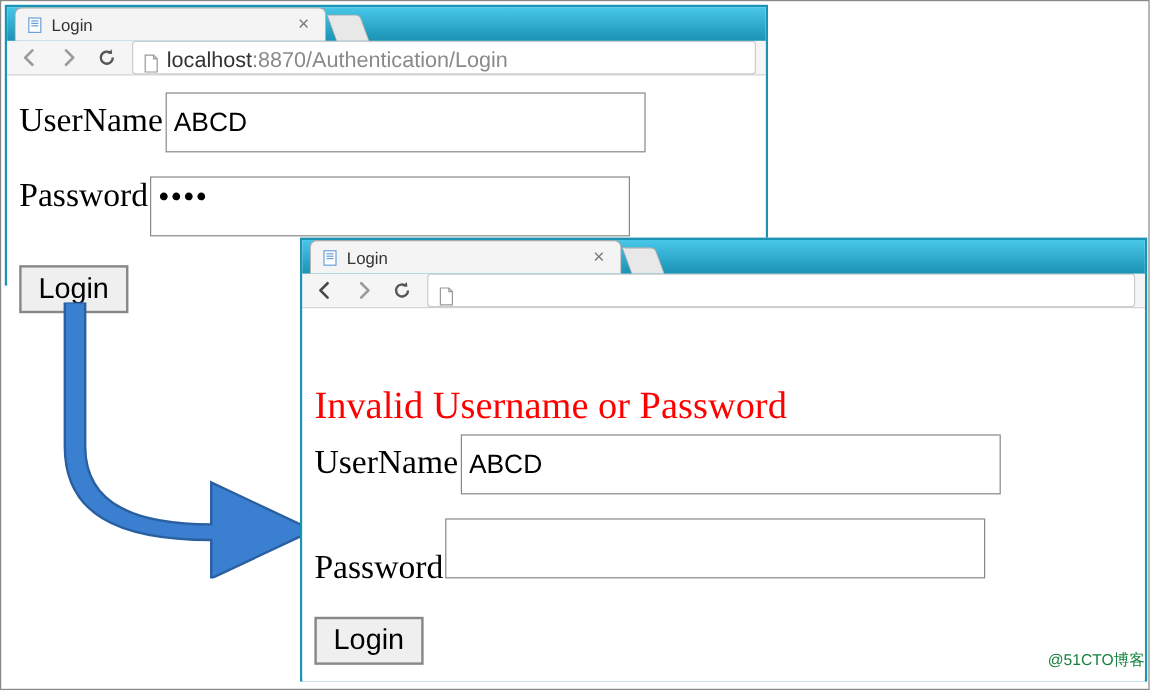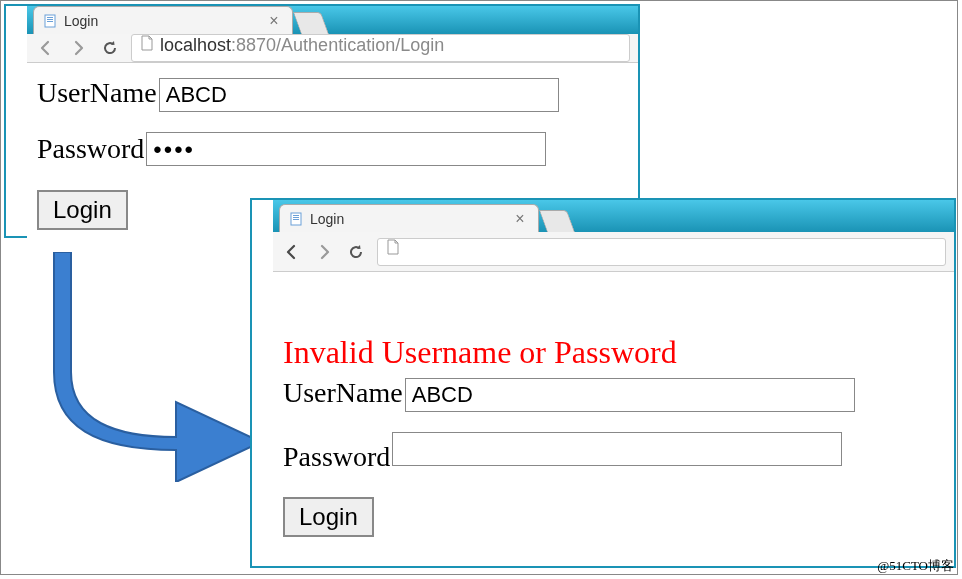--- a/index.html
+++ b/index.html
@@ -20,21 +20,20 @@
       border: 1px solid #888;
       pointer-events: none;
     }
     .browser-window {
       position: absolute;
       background: #fff;
       border: 2px solid #1a93b5;
       display: flex;
       flex-direction: column;
       font-family: Arial, Helvetica, sans-serif;
-      padding-left: 21px;
     }
     .w1 { left: 4px; top: 4px; width: 636px; height: 234px; }
     .w2 { left: 250px; top: 198px; width: 706px; height: 370px; }
 
     .tab-strip {
       height: 32px;
       background: linear-gradient(#49c7e8, #1a93b5);
       display: flex;
       align-items: flex-end;
       padding-left: 6px;
@@ -90,21 +89,21 @@
       font-size: 18px;
     }
     .nav-arrow.disabled { color: #b8b8b8; }
     .omnibox {
       flex: 1;
       height: 28px;
       background: #fff;
       border: 1px solid #ccc;
       border-radius: 3px;
       display: flex;
-      align-items: flex-start;
+      align-items: flex-end;
       padding: 0 8px;
       gap: 6px;
       font-size: 18px;
       color: #333;
     }
     .omnibox .page-icon svg { display: block; }
     .url-host { color: #333; }
     .url-port, .url-path { color: #8a8a8a; }
 
     .page-content {
@@ -117,21 +116,21 @@
     }
     .form-row {
       display: flex;
       align-items: baseline;
       margin-bottom: 20px;
     }
     .form-row label { white-space: nowrap; }
     .text-input {
       font-family: Arial, sans-serif;
       font-size: 22px;
-      height: 34px;
+      height: 50px;
       padding: 2px 6px;
       border: 1px solid #888;
       margin-left: 2px;
     }
     .text-input.wide { width: 400px; }
     .text-input.wider { width: 450px; }
     .pw-display {
       font-size: 24px;
       letter-spacing: 2px;
       line-height: 30px;
@@ -155,24 +154,24 @@
 
     .flow-arrow {
       position: absolute;
       left: 36px; top: 252px;
       width: 230px; height: 230px;
       pointer-events: none;
     }
 
     .watermark {
       position: absolute;
-      right: 8px; bottom: 4px;
-      font-family: Liberation Serif, serif;
+      right: 8px; bottom: 20px;
+      font-family: Liberation Sans, sans-serif;
       font-size: 13px;
-      color: #000000;
+      color: #15803d;
     }
   </style>
 </head>
 <body>
 
 <div class="composite-border"></div>
 
 <div class="browser-window w1">
   <div class="tab-strip">
     <div class="tab">

